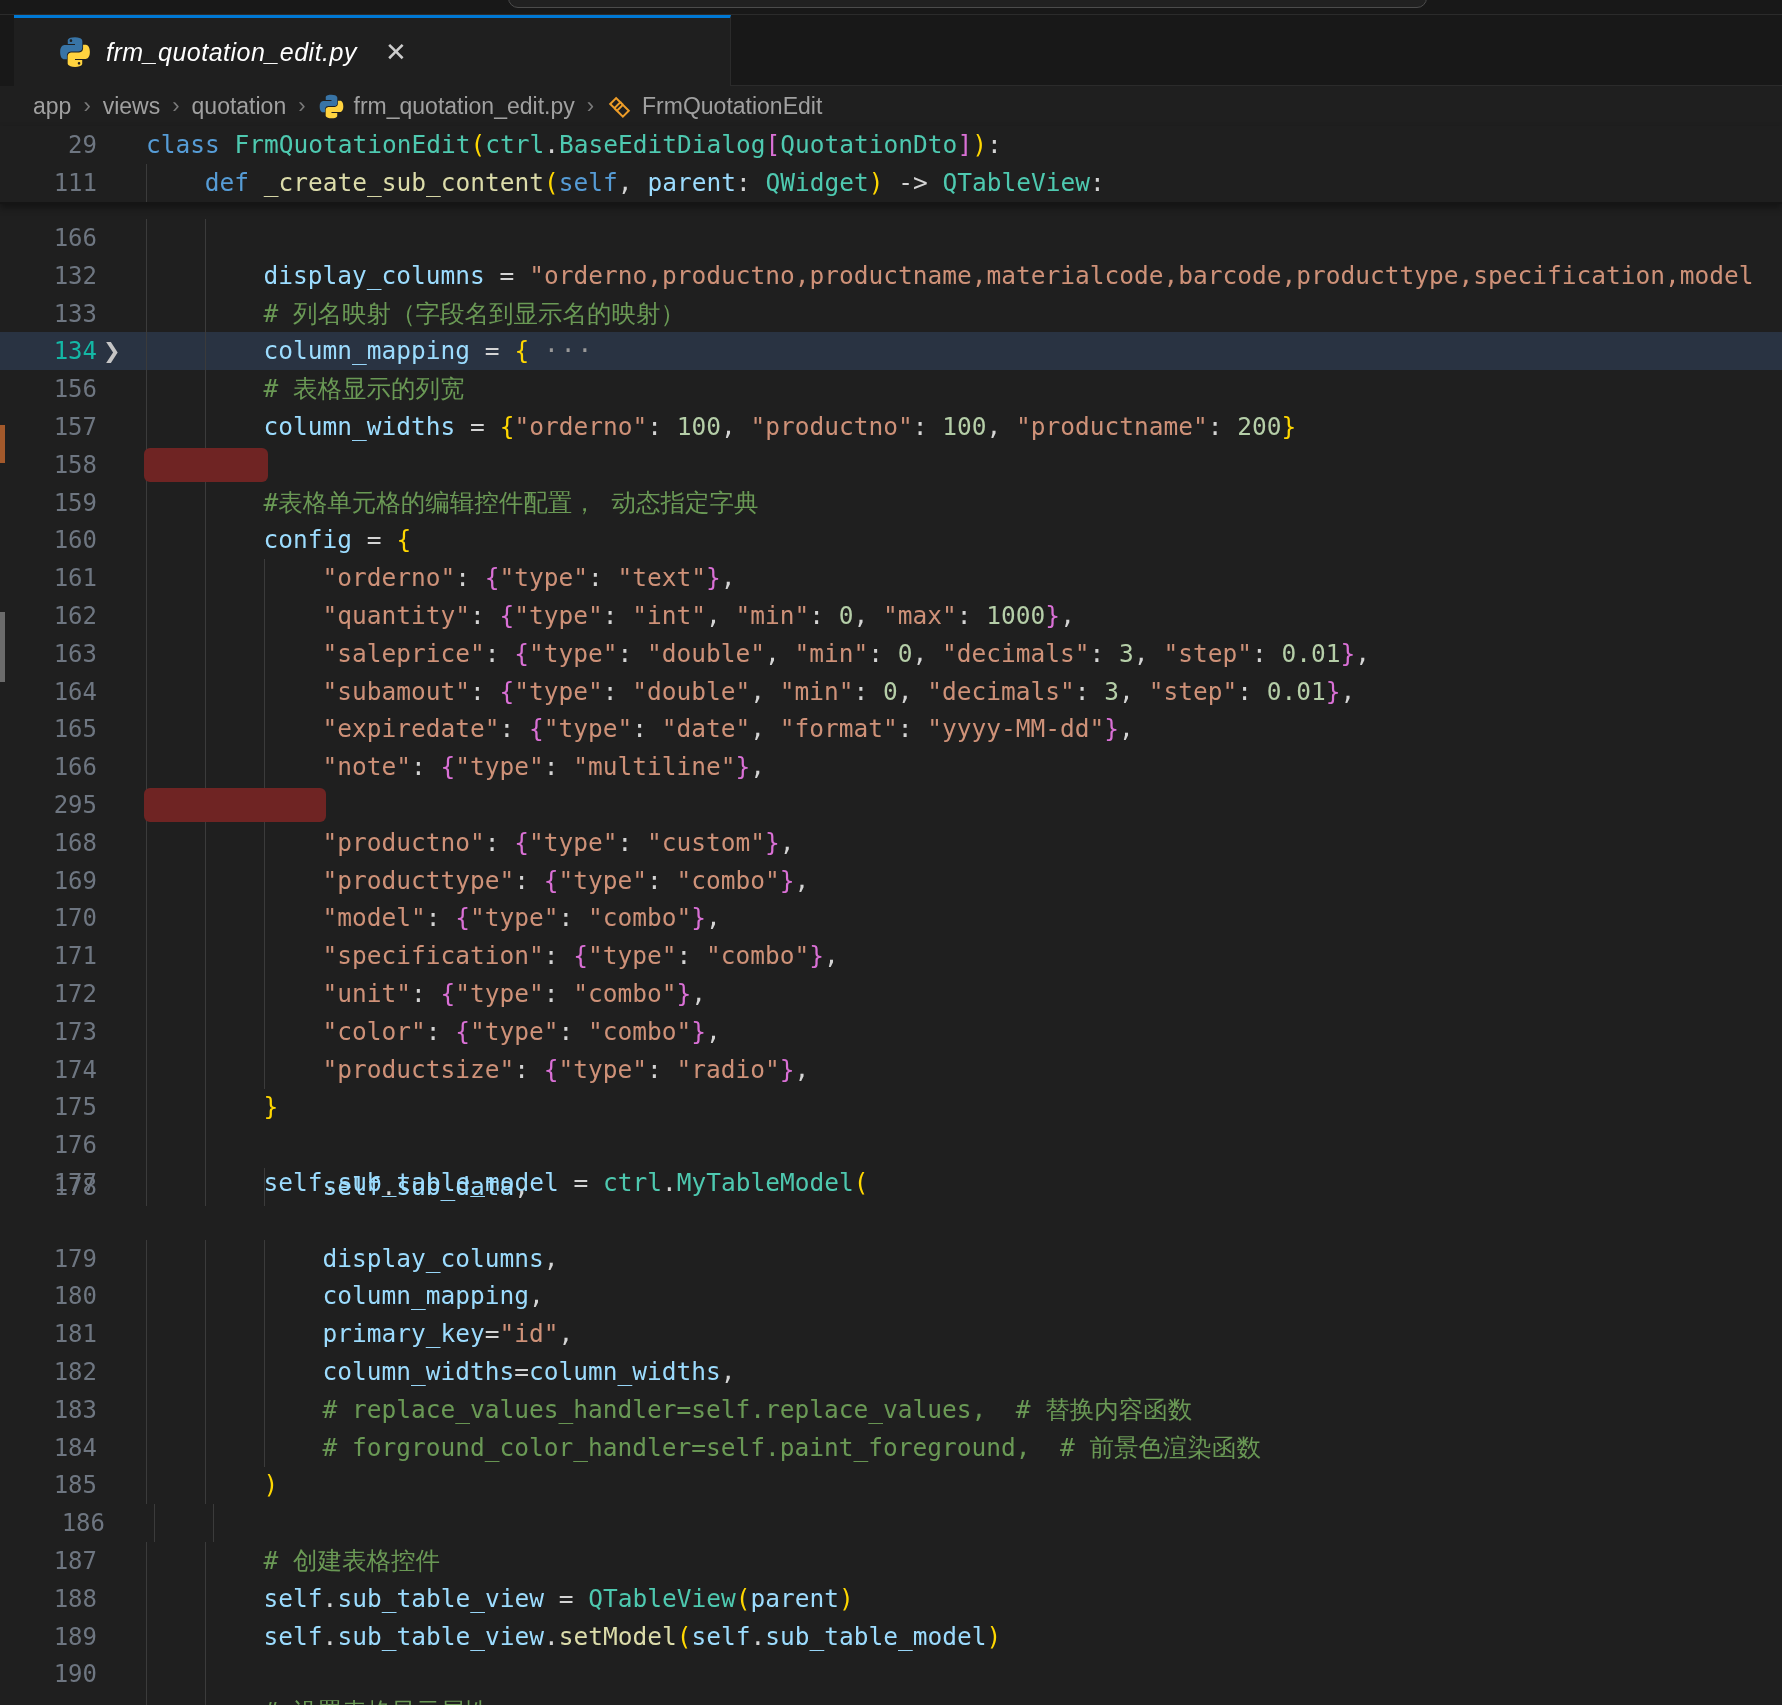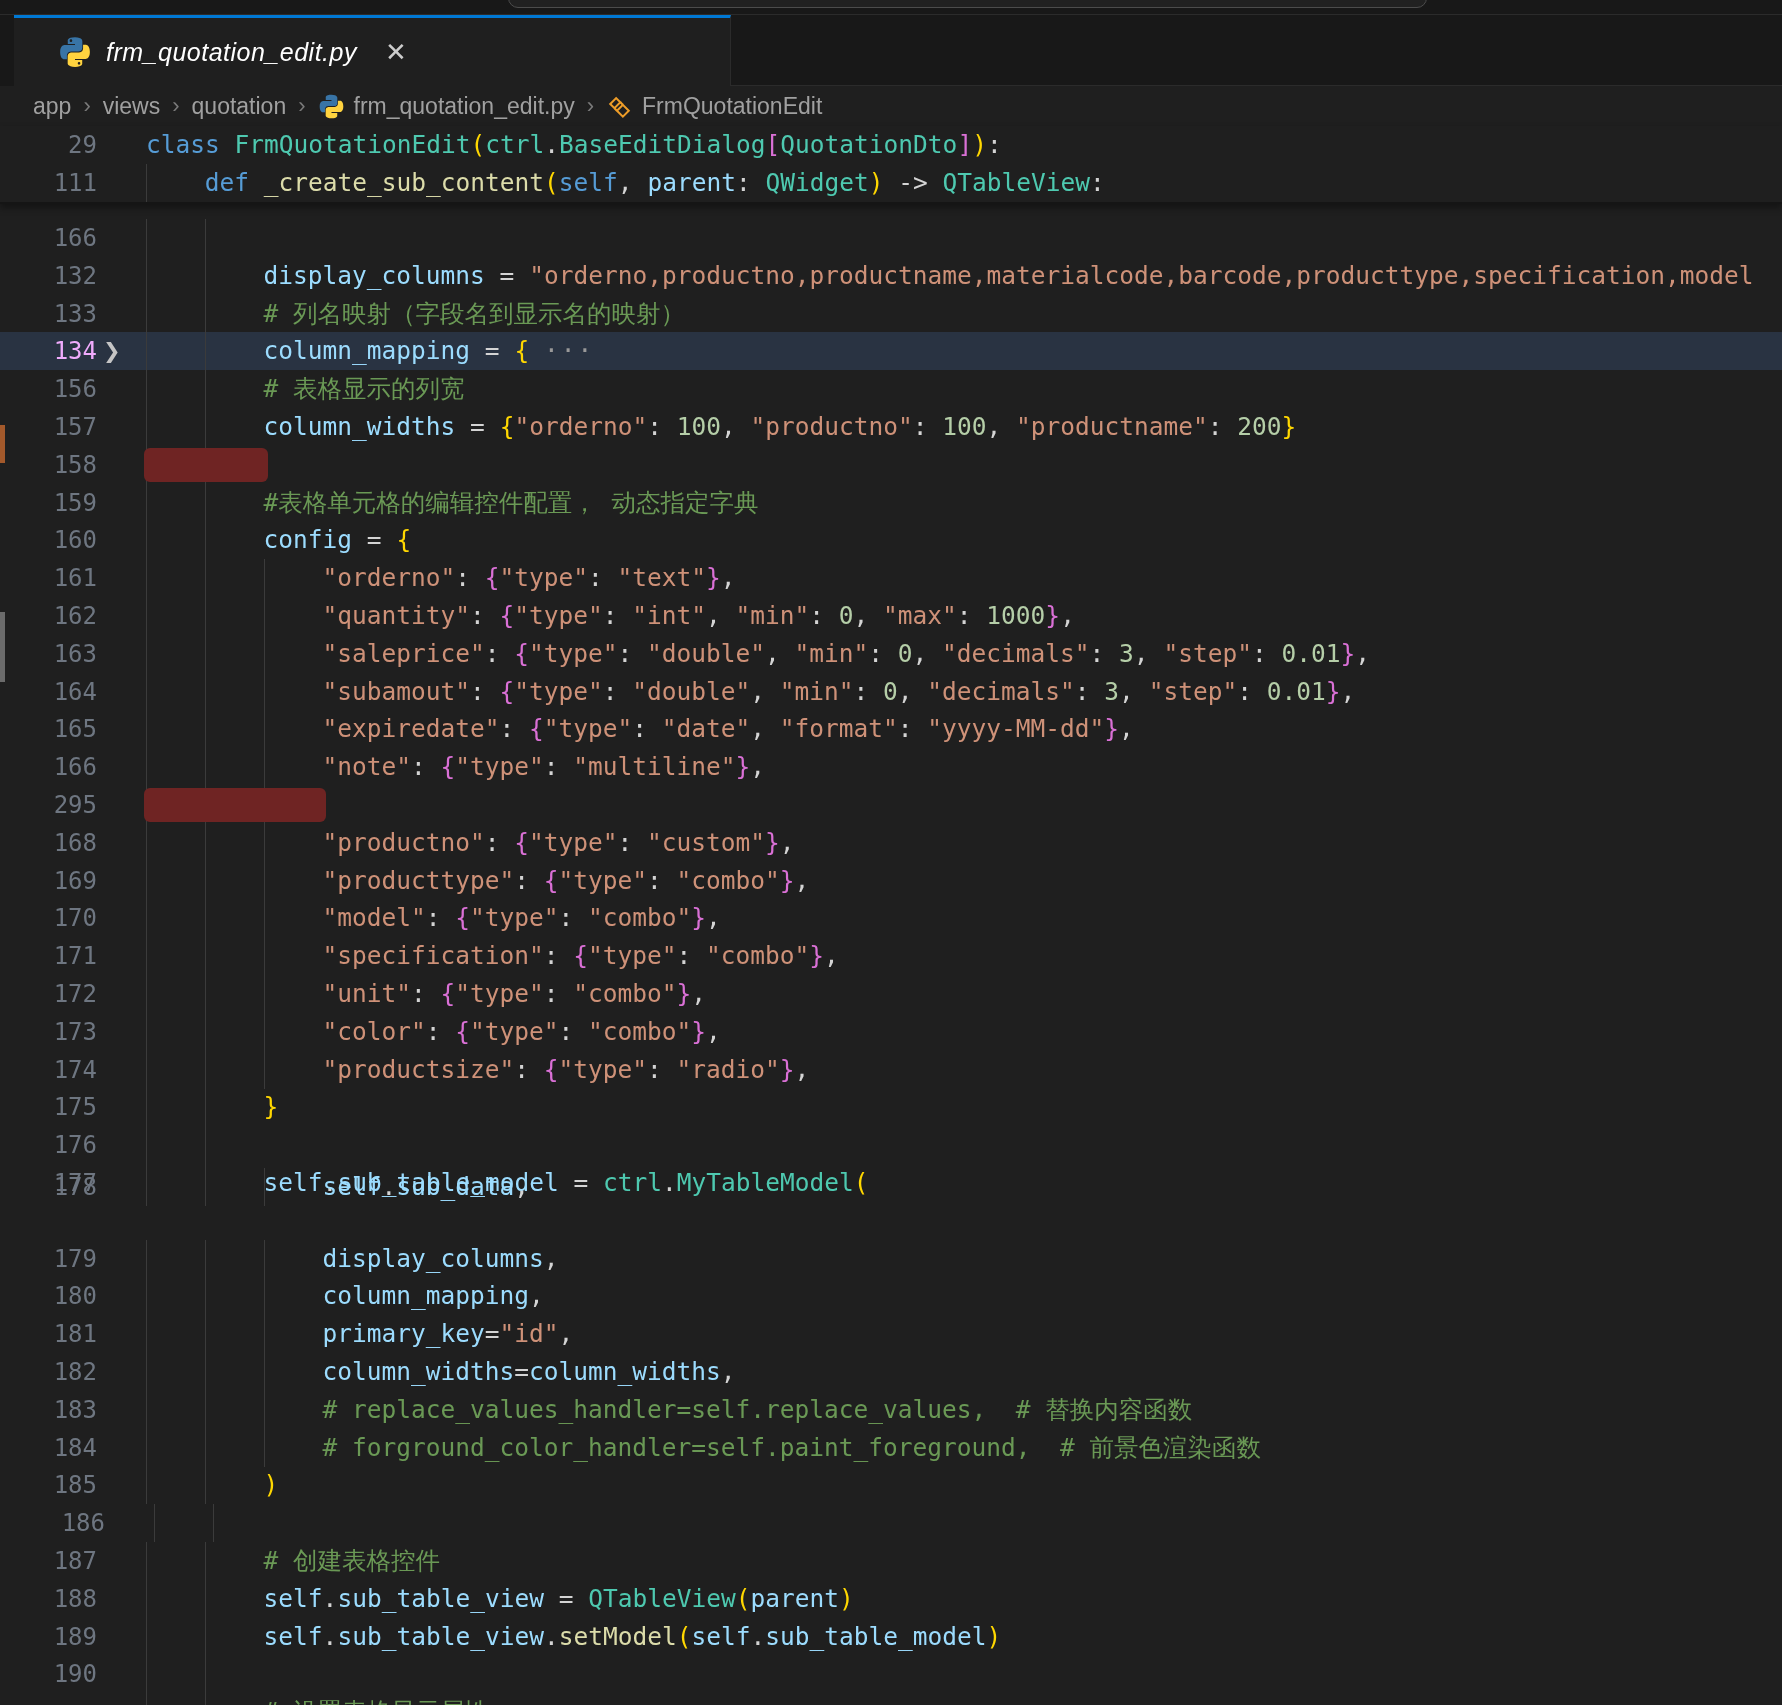--- a/index.html
+++ b/index.html
@@ -24,21 +24,21 @@
   .breadcrumbs .sep{margin:0 12px;color:#7a7a7a;font-size:22px;}
   .breadcrumbs .first{margin-left:33px;}
   .breadcrumbs .bc-icon{width:27px;height:27px;margin-right:9px;display:inline-block;}
 
   
   .editor{position:absolute;left:0;top:126px;width:1782px;height:1579px;background:#1f1f1f;font-family:"DejaVu Sans Mono","Liberation Mono",monospace;font-size:24.5px;}
   .sticky{position:absolute;left:0;top:0;width:1782px;height:76px;background:#1f1f1f;z-index:5;border-bottom:2px solid #151515;box-shadow:0 4px 7px rgba(0,0,0,.38);}
   .row{position:absolute;left:0;width:1782px;height:38px;white-space:pre;}
   .row.cur{background:#293342;}
   .lnum{position:absolute;left:0;top:0;width:97px;height:38px;text-align:right;color:#6e7681;line-height:38px;font-size:24px;}
-  .row.cur .lnum{color:#f0abfc;}
+  .row.cur .lnum{color:#14b8a6;}
   .fold-chevron{position:absolute;left:103px;top:0;width:30px;height:38px;line-height:37px;color:#c5c5c5;font-size:21px;font-family:"Liberation Sans",sans-serif;}
   .content{position:absolute;left:146px;top:0;height:38px;line-height:38px;white-space:pre;}
   .guide{position:absolute;top:0;width:1px;height:38px;background:#3b3b3b;}
   .redblock{position:absolute;top:2px;height:34px;background:#6f2423;border-radius:6px;}
   .tk-k{color:#569cd6}.tk-t{color:#4ec9b0}.tk-f{color:#dcdcaa}.tk-v{color:#9cdcfe}
   .tk-s{color:#ce9178}.tk-n{color:#b5cea8}.tk-c{color:#6a9955}.tk-p{color:#d4d4d4}
   .tk-b1{color:#ffd700}.tk-b2{color:#da70d6}.tk-d{color:#999999;letter-spacing:2px}
 
   
   .edge-strip{position:absolute;left:0;width:5px;}

